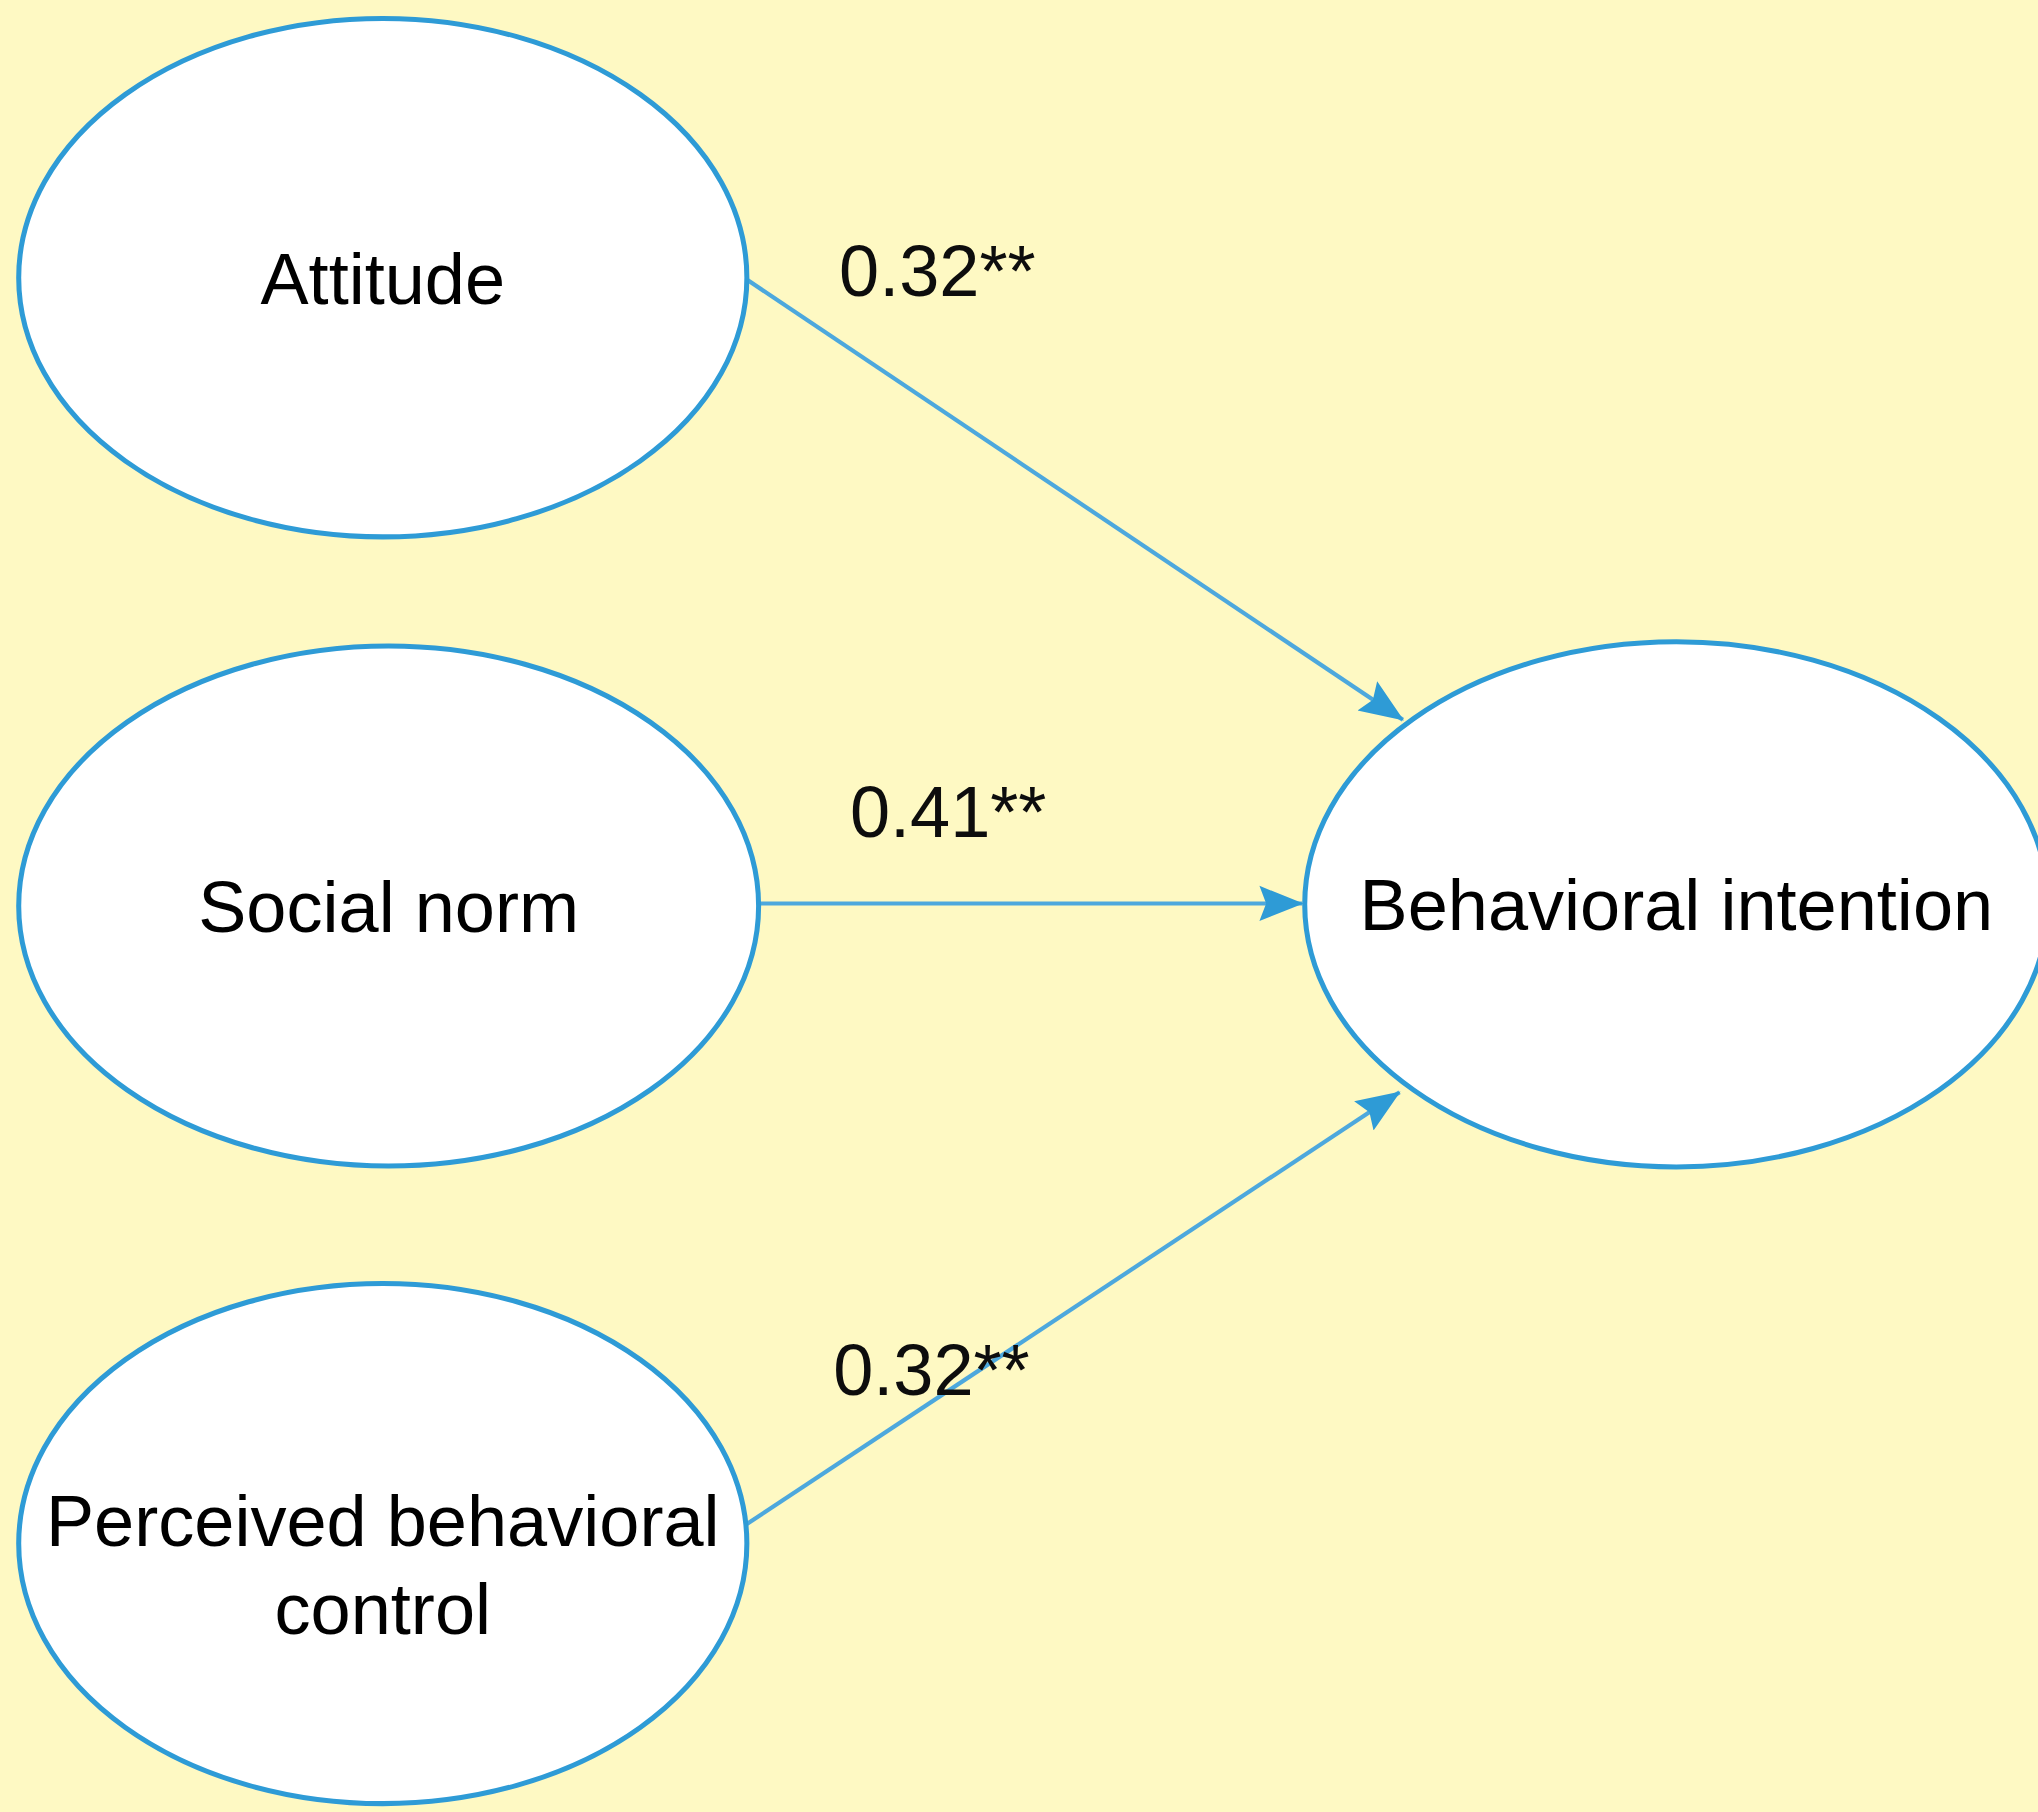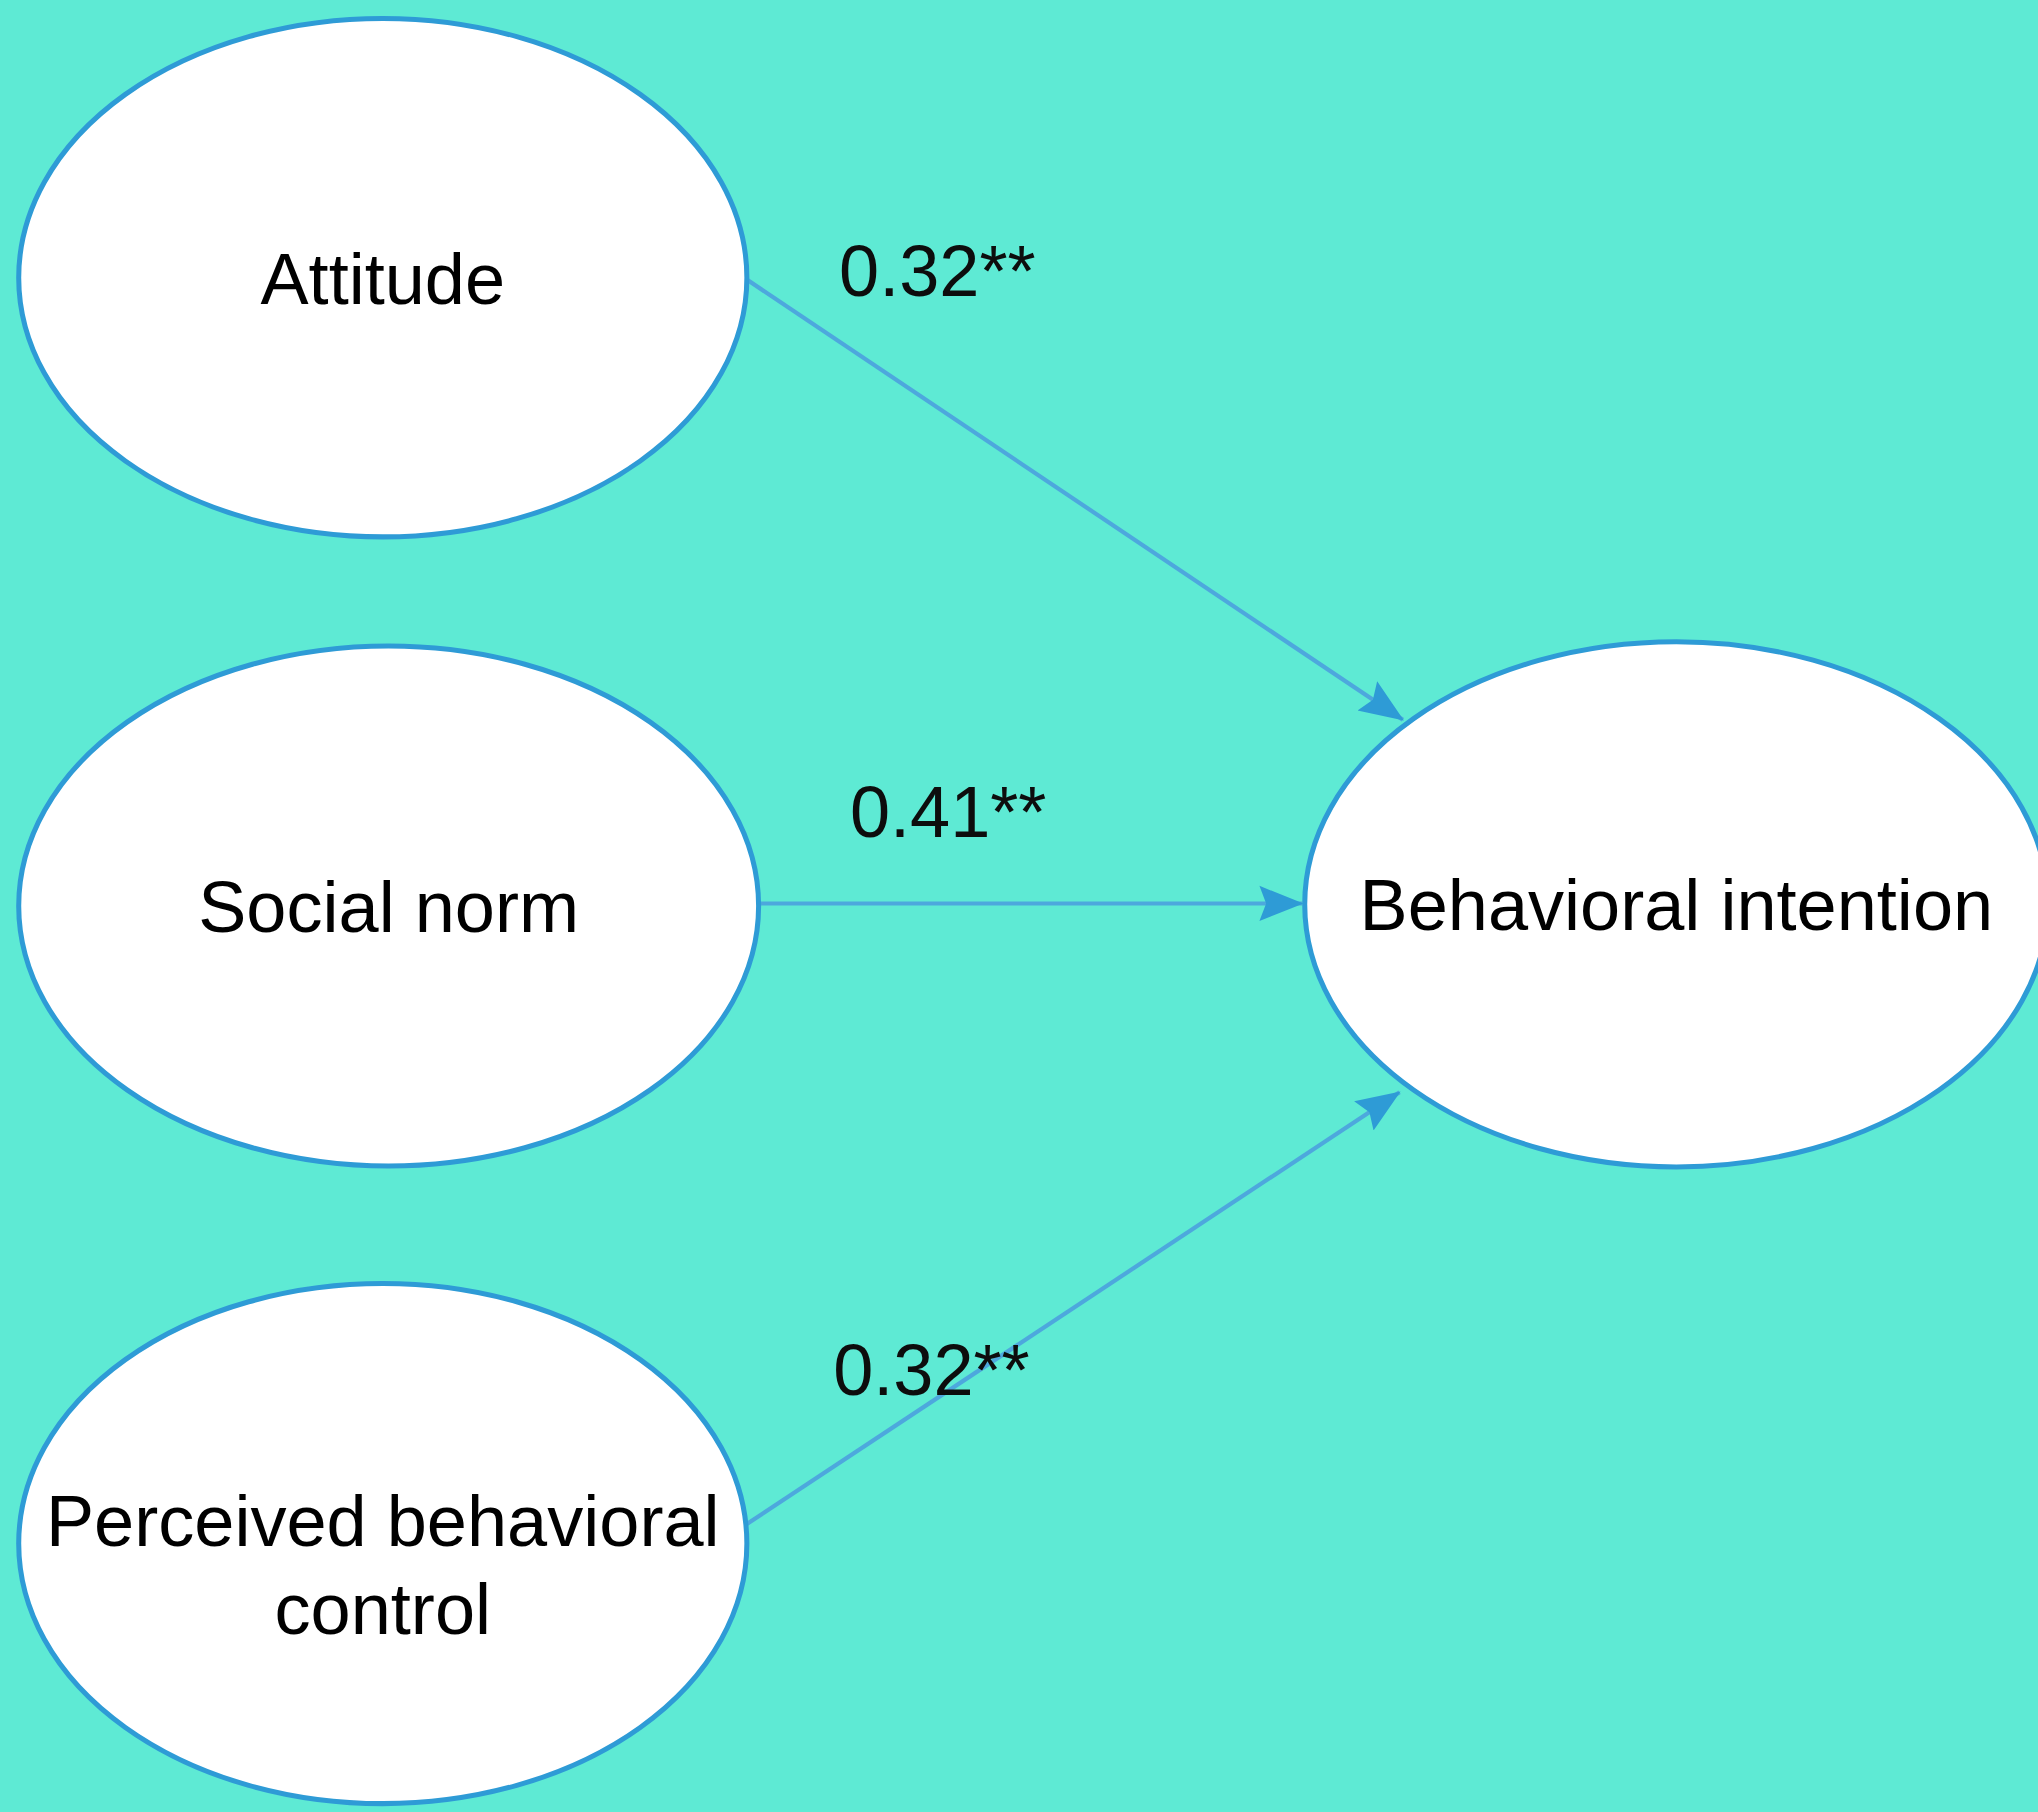--- a/index.html
+++ b/index.html
@@ -7,21 +7,21 @@
     padding: 0;
     background: #ffffff;
   }
   body {
     font-family: "Liberation Sans", sans-serif;
   }
   #stage {
     position: relative;
     width: 2039px;
     height: 1812px;
-    background: #5eead4;
+    background: #fef9c3;
     overflow: hidden;
   }
   #diagram-svg {
     position: absolute;
     left: 0;
     top: 0;
     width: 2039px;
     height: 1812px;
     display: block;
   }

